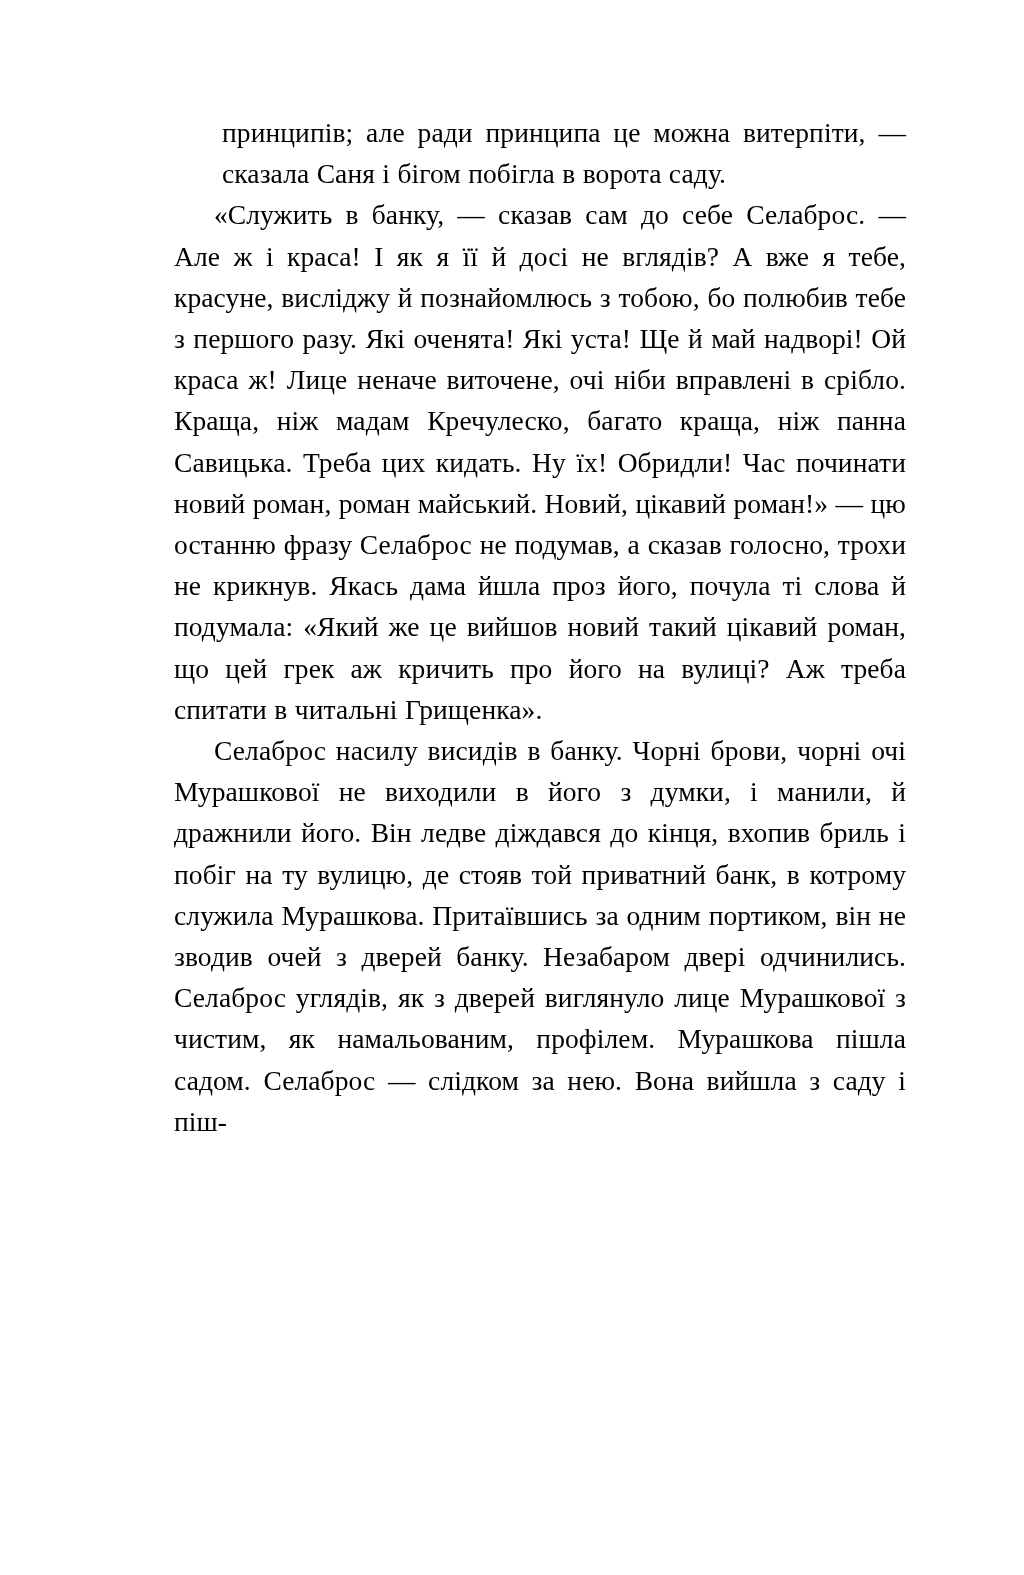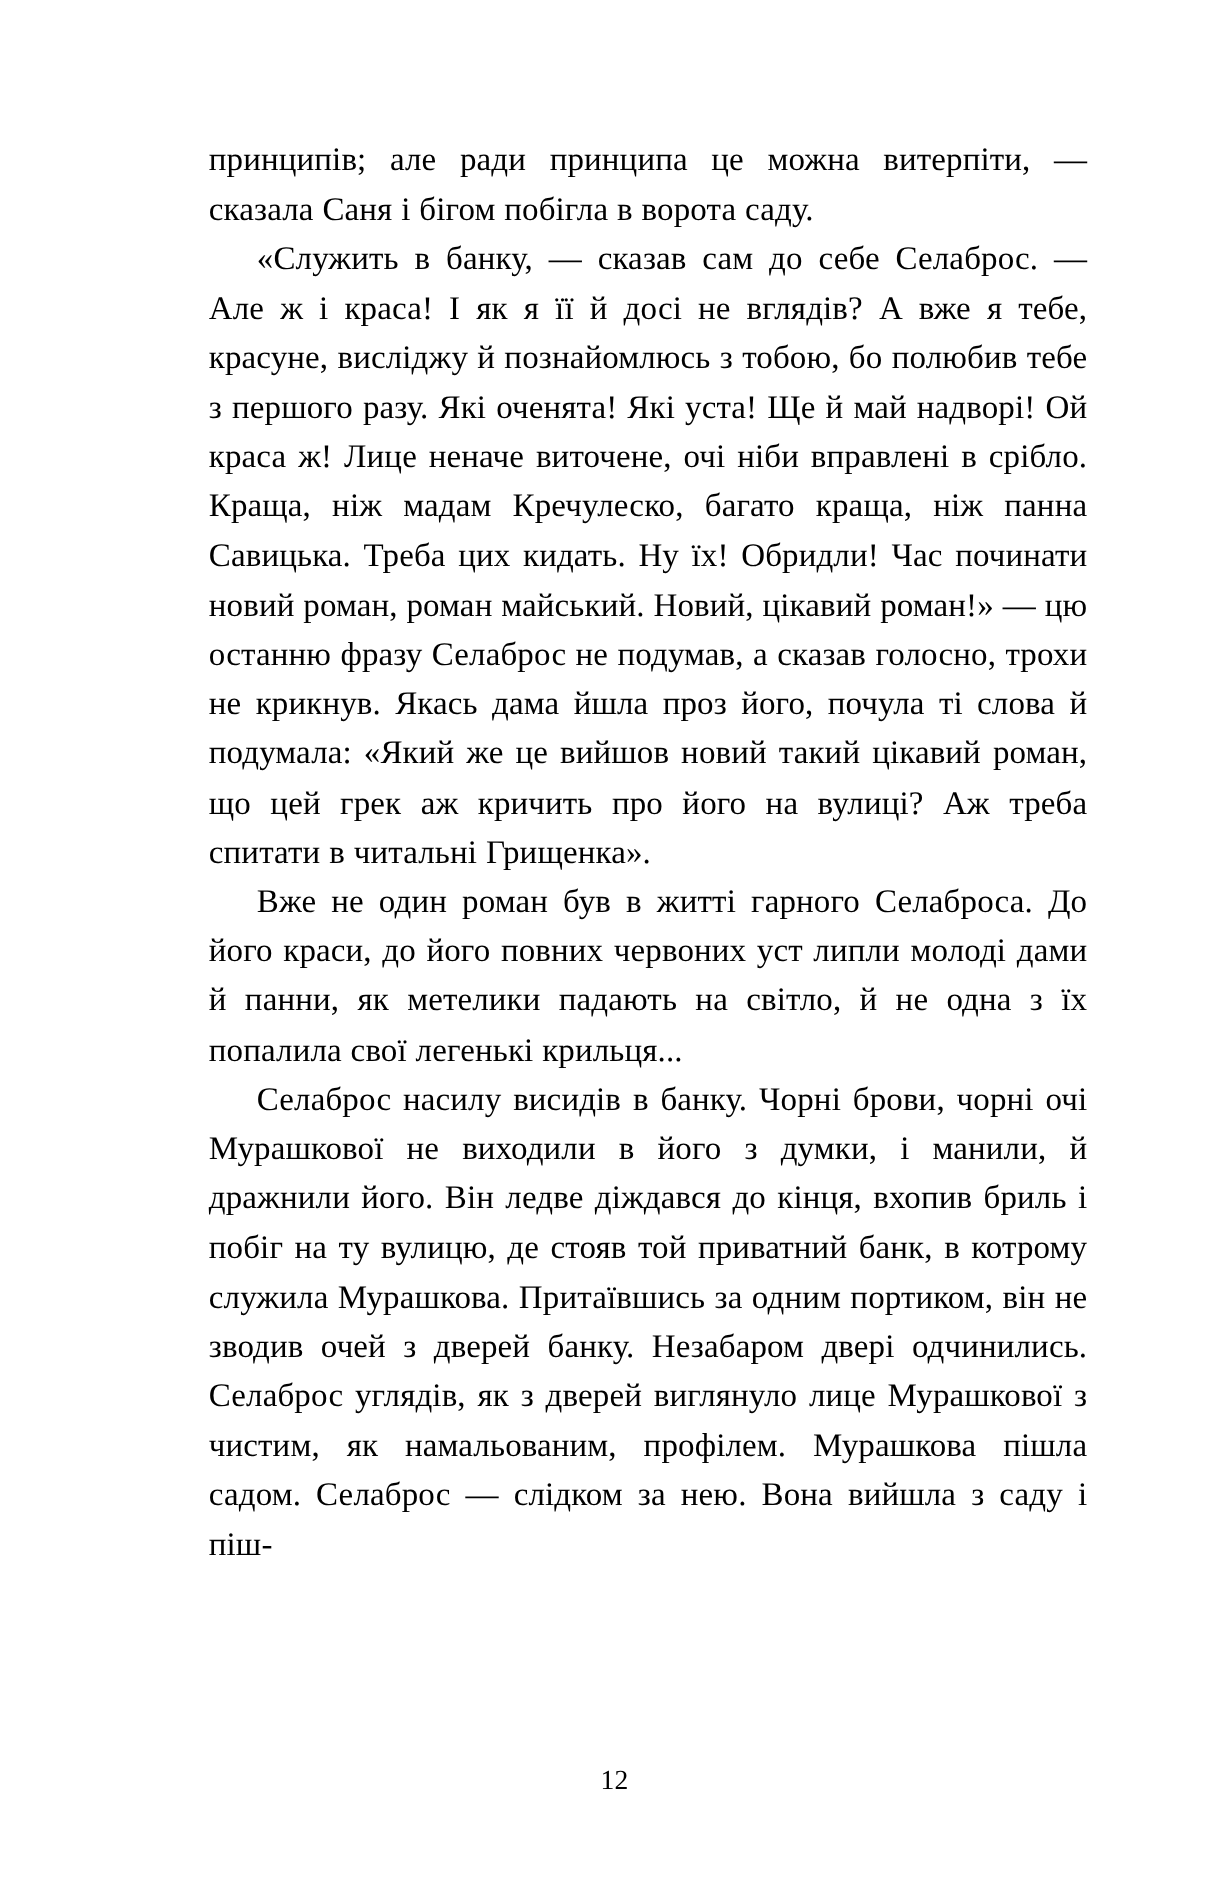--- a/index.html
+++ b/index.html
@@ -33,20 +33,21 @@
     text-align: justify;
     font-size: 27.5px;
     line-height: 41.2px;
     letter-spacing: 0.1px;
     word-spacing: 0.4px;
     -webkit-hyphens: none;
     hyphens: none;
   }
   .para.first {
     text-indent: 0;
+    margin-left: 48px;
   }
   .page-number {
     position: absolute;
     left: 0;
     right: 0;
     top: 1472px;
     text-align: center;
     font-size: 23px;
     line-height: 23px;
     font-family: "Liberation Serif", "DejaVu Serif", serif;
@@ -54,19 +55,17 @@
   }
 </style>
 </head>
 <body>
 
 <div class="page">
 
   <div class="text-block">
     <p class="para first">принципів; але ради принципа це можна витерпіти, — сказала Саня і бігом побігла в ворота саду.</p>
     <p class="para">«Служить в банку, — сказав сам до себе Селаброс. — Але ж і краса! І як я її й досі не вглядів? А вже я тебе, красуне, висліджу й познайомлюсь з тобою, бо полюбив тебе з першого разу. Які оченята! Які уста! Ще й май надворі! Ой краса ж! Лице неначе виточене, очі ніби вправлені в срібло. Краща, ніж мадам Кречулеско, багато краща, ніж панна Савицька. Треба цих кидать. Ну їх! Обридли! Час починати новий роман, роман майський. Новий, цікавий роман!» — цю останню фразу Селаброс не подумав, а сказав голосно, трохи не крикнув. Якась дама йшла проз його, почула ті слова й подумала: «Який же це вийшов новий такий цікавий роман, що цей грек аж кричить про його на вулиці? Аж треба спитати в читальні Грищенка».</p>
-    <p class="para">Вже не один роман був в житті гарного Селаброса. До його краси, до його повних червоних уст липли молоді дами й панни, як метелики падають на світло, й не одна з їх попалила свої легенькі крильця...</p>
     <p class="para">Селаброс насилу висидів в банку. Чорні брови, чорні очі Мурашкової не виходили в його з думки, і манили, й дражнили його. Він ледве діждався до кінця, вхопив бриль і побіг на ту вулицю, де стояв той приватний банк, в котрому служила Мурашкова. Притаївшись за одним портиком, він не зводив очей з дверей банку. Незабаром двері одчинились. Селаброс углядів, як з дверей виглянуло лице Мурашкової з чистим, як намальованим, профілем. Мурашкова пішла садом. Селаброс — слідком за нею. Вона вийшла з саду і піш-</p>
   </div>
 
-  <div class="page-number">12</div>
 
 </div>
 
 </body></html>

